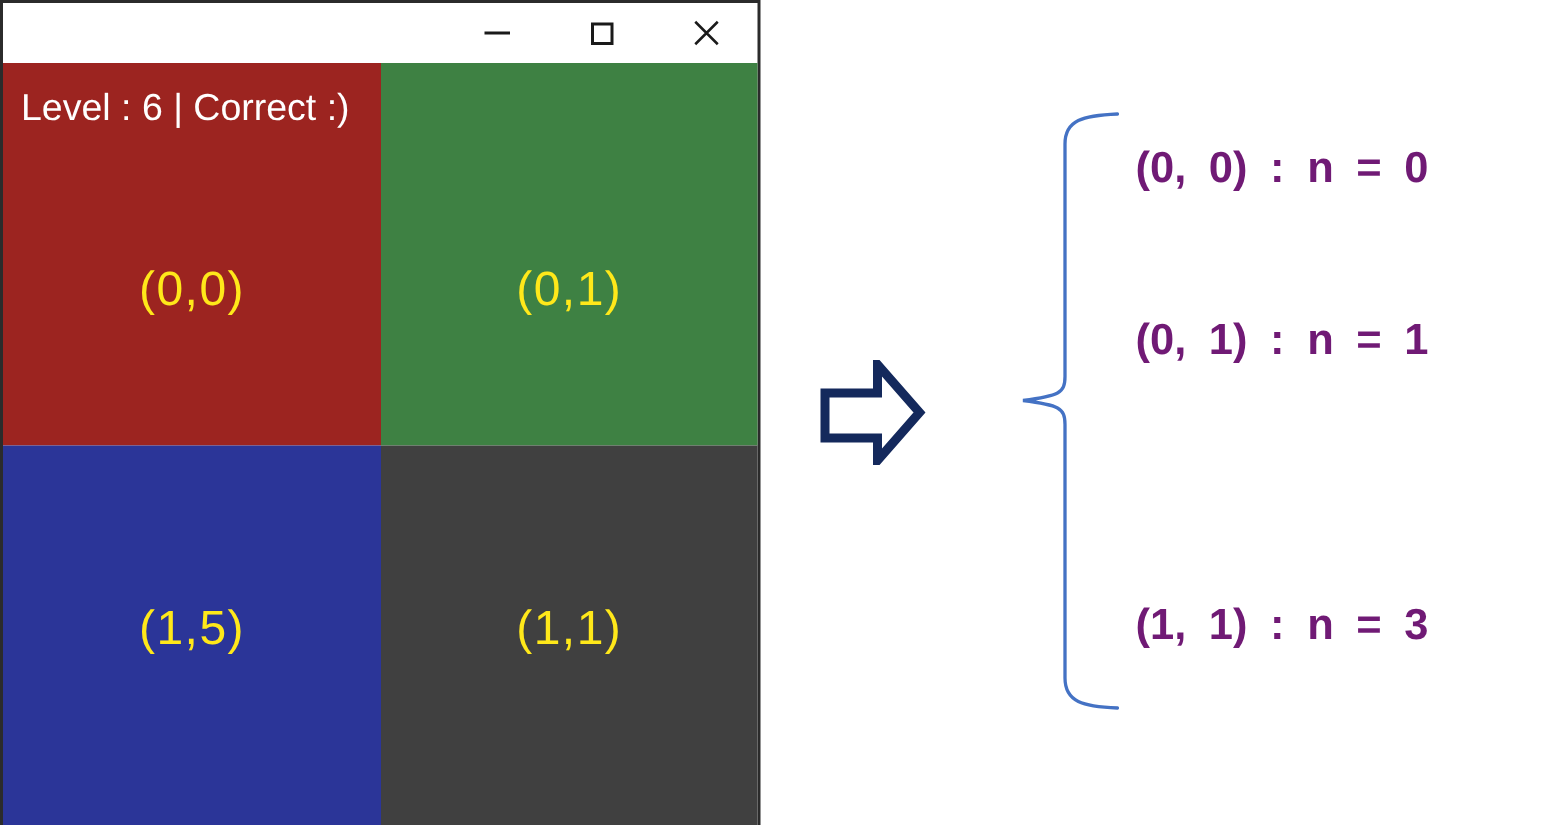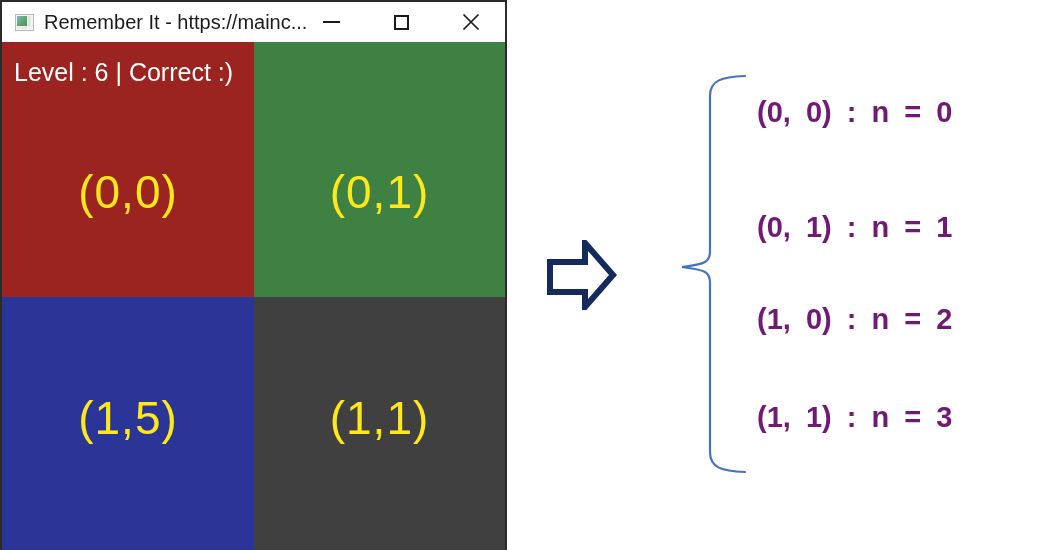--- a/index.html
+++ b/index.html
@@ -20,21 +20,21 @@
   .max-glyph { width:15px; height:15px; border:2px solid #1a1a1a; display:block; }
 
   
   .grid { position:absolute; left:0; top:40px; right:0; bottom:0;
           display:grid; grid-template-columns:252px 1fr; grid-template-rows:255px 1fr; }
   .cell { display:flex; align-items:center; justify-content:center; overflow:hidden; }
   .cell.c00 { background:#9c2420; }
   .cell.c01 { background:#3e8143; }
   .cell.c10 { background:#2b3598; }
   .cell.c11 { background:#404040; }
-  .qlabel { font-size:46px; color:#ffe81a; letter-spacing:1px;margin-top:17px; }
+  .qlabel { font-size:32px; color:#ffe81a; letter-spacing:1px;margin-top:17px; }
   .c00 .qlabel, .c01 .qlabel { transform:translateY(14px); }
   .c10 .qlabel, .c11 .qlabel { transform:translateY(-14px); }
 
   
   .hud-status { position:absolute; left:12px; top:56px; font-size:25px; color:#ffffff;
                 white-space:nowrap; z-index:3; }
   .hud-watermark { position:absolute; right:8px; top:62px; font-size:27px; font-weight:700;
                    color:#141414; white-space:nowrap; z-index:3; }
 
   
@@ -47,36 +47,20 @@
   .mapping-row.r2 { top:303px; }
   .mapping-row.r3 { top:401px; }
 </style>
 </head>
 <body>
 
 <div class="stage">
 
   <div class="window">
 
-    <div class="titlebar">
-      <svg class="app-icon" width="19" height="17" viewBox="0 0 19 17">
-        <defs>
-          <linearGradient id="gIcon" x1="0" y1="0" x2="1" y2="1">
-            <stop offset="0" stop-color="#84b3cf"></stop>
-            <stop offset="0.5" stop-color="#5faa6e"></stop>
-            <stop offset="1" stop-color="#4a8f5c"></stop>
-          </linearGradient>
-        </defs>
-        <rect x="0.5" y="0.5" width="18" height="16" fill="#f4f5f6" stroke="#b4bac0"></rect>
-        <rect x="2" y="2" width="10" height="10" fill="url(#gIcon)"></rect>
-        <rect x="13" y="2" width="2.5" height="10" fill="#dfe2e5"></rect>
-        <rect x="2" y="13" width="10" height="2" fill="#e8eaec"></rect>
-      </svg>
-      <span class="window-title">Remember It - https://mainc...</span>
-    </div>
 
     <div class="ctl min">
       <span class="min-glyph"></span>
     </div>
     <div class="ctl max">
       <span class="max-glyph"></span>
     </div>
     <div class="ctl close">
       <svg width="18" height="18" viewBox="0 0 18 18">
         <path d="M1.5,1.5 L16.5,16.5 M16.5,1.5 L1.5,16.5" stroke="#1a1a1a" stroke-width="1.7" fill="none"></path>
@@ -104,16 +88,15 @@
   <svg class="arrow-svg" width="72" height="70" viewBox="0 0 72 70">
     <path d="M4,22 L39,22 L39,3 L67,35 L39,67 L39,52 L4,52 Z" fill="#ffffff" stroke="#14295c" stroke-width="6" stroke-linejoin="miter"></path>
   </svg>
 
   <svg class="brace-svg" width="74" height="412" viewBox="0 0 74 412">
     <path d="M69,8 C46,9 34,12 34,28 L34,183 C34,194 30,196 6,199 C30,202 34,204 34,215 L34,384 C34,400 46,403 69,404" fill="none" stroke="#4472c4" stroke-width="2.2" stroke-linecap="round"></path>
   </svg>
 
   <div class="mapping-row r0">(0, 0) : n = 0</div>
   <div class="mapping-row r1">(0, 1) : n = 1</div>
-  <div class="mapping-row r2">(1, 0) : n = 2</div>
   <div class="mapping-row r3">(1, 1) : n = 3</div>
 
 </div>
 
 </body></html>

